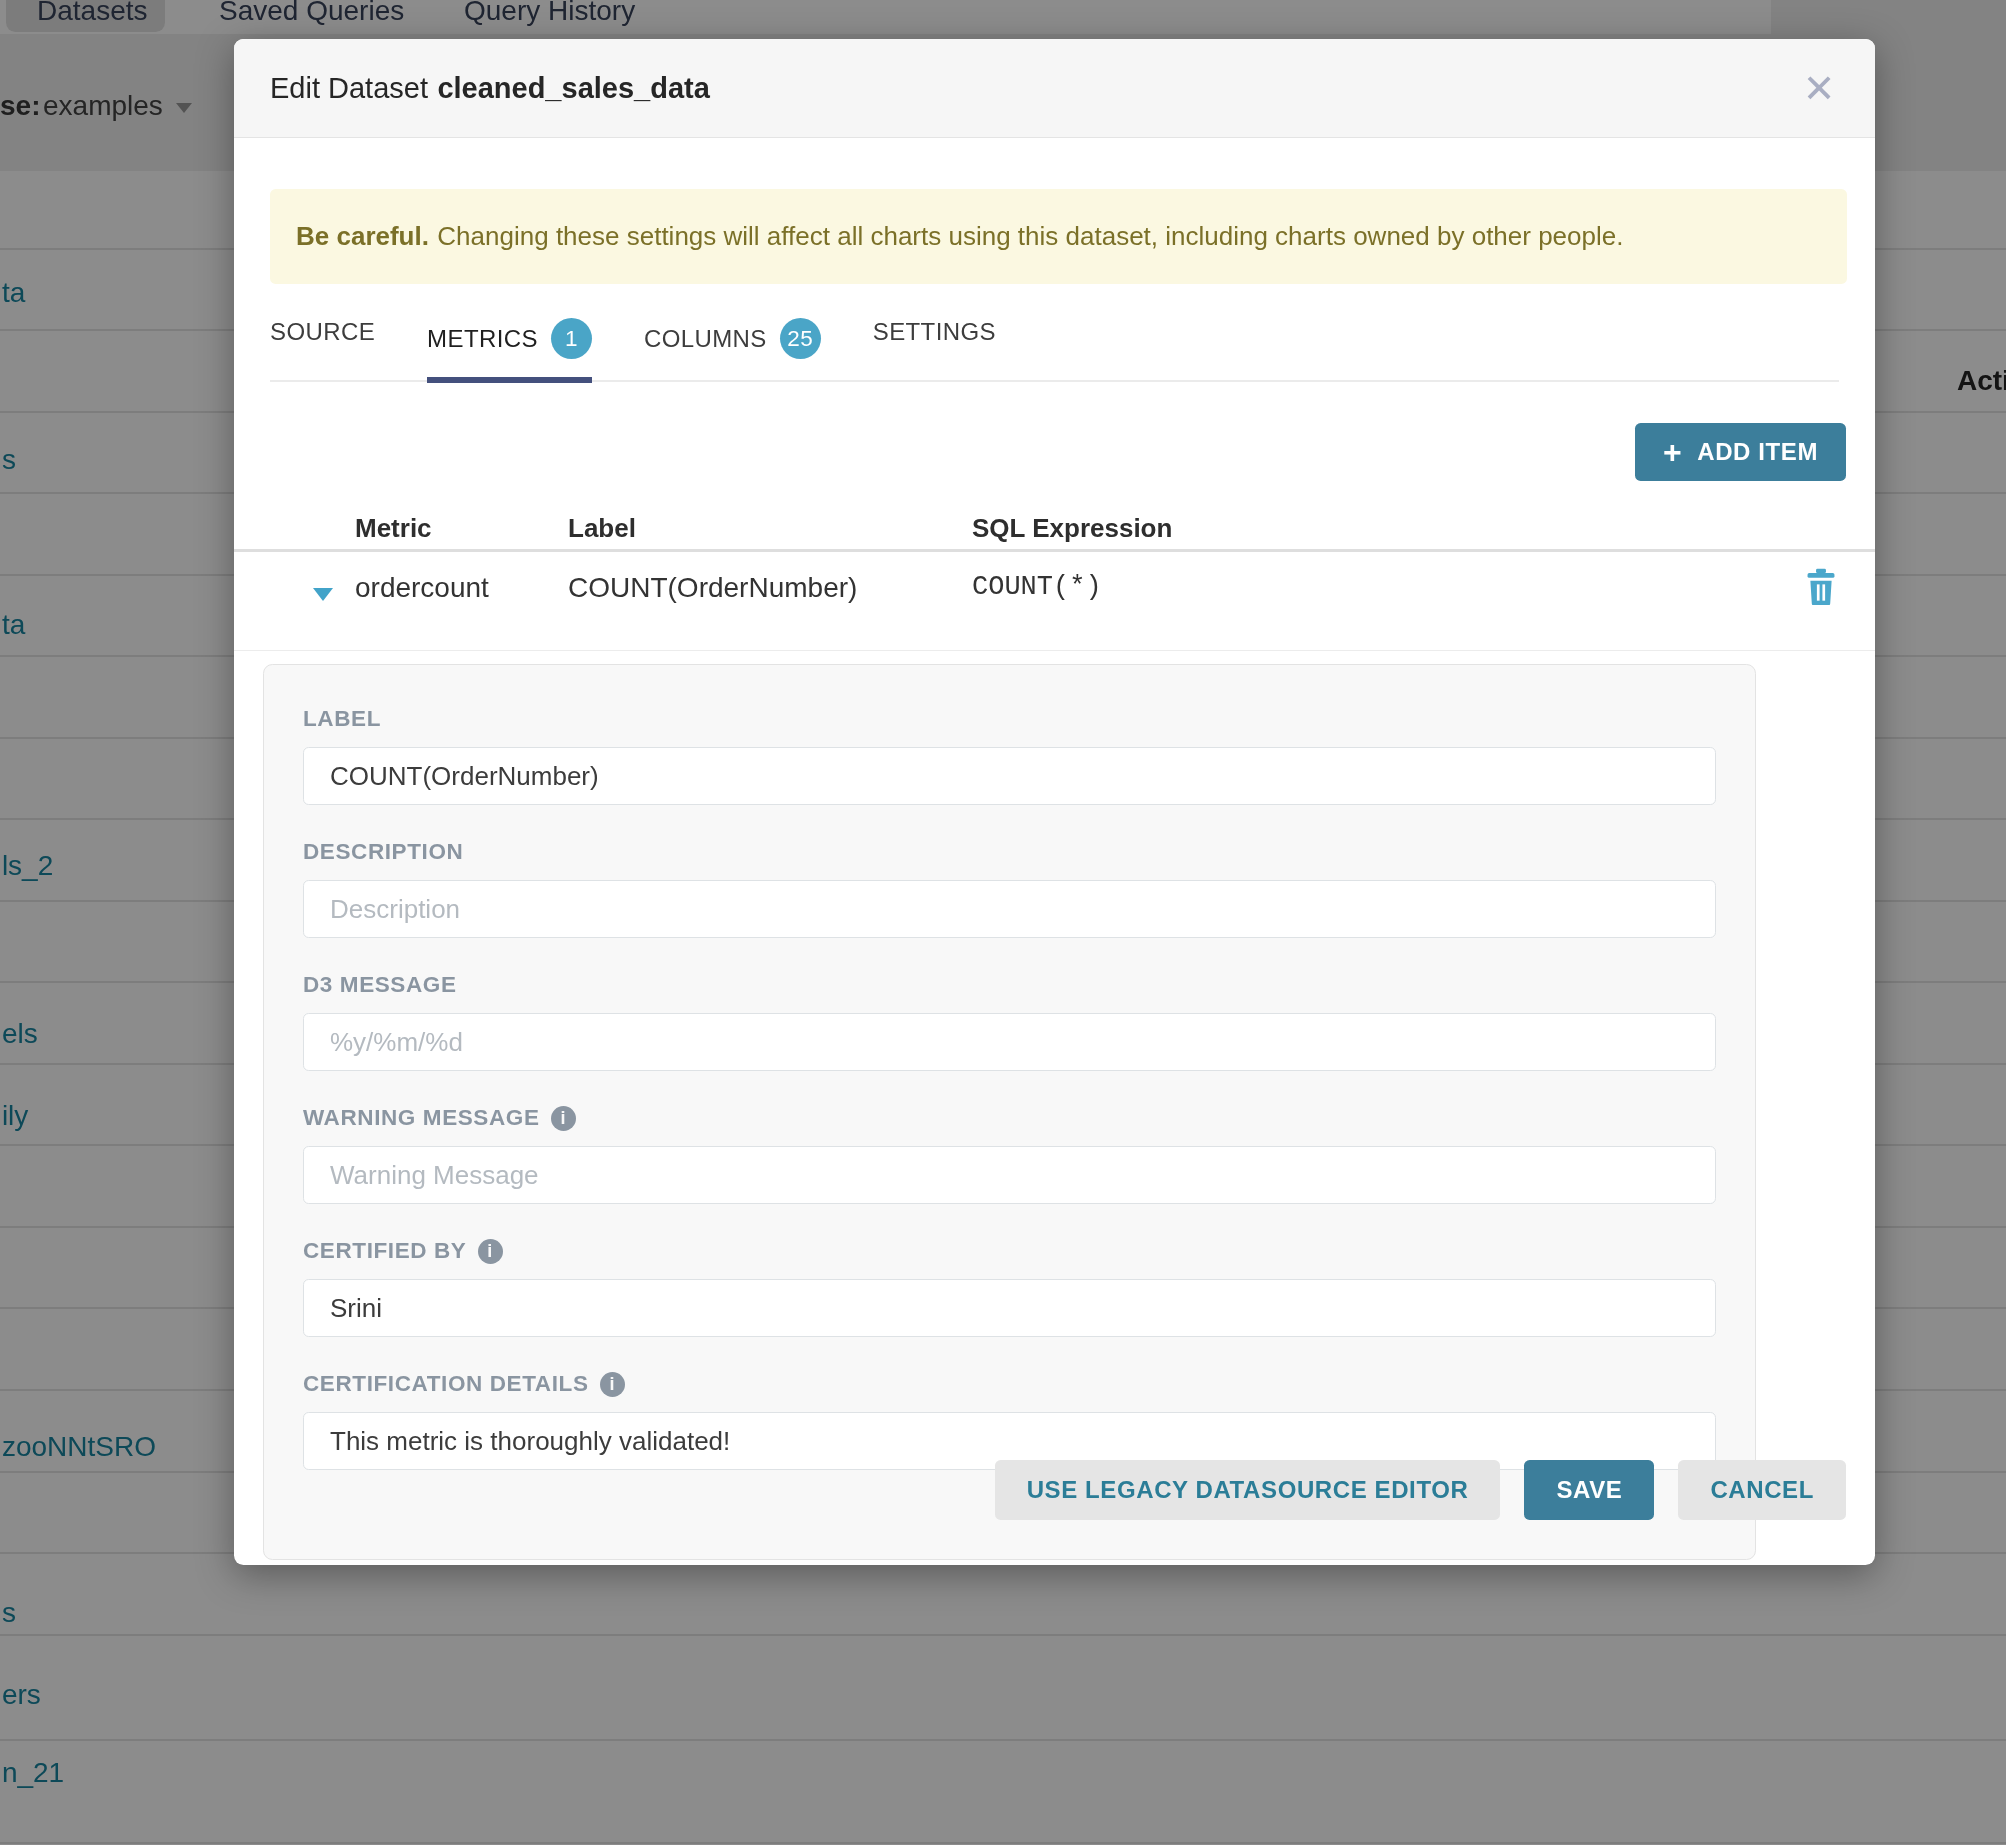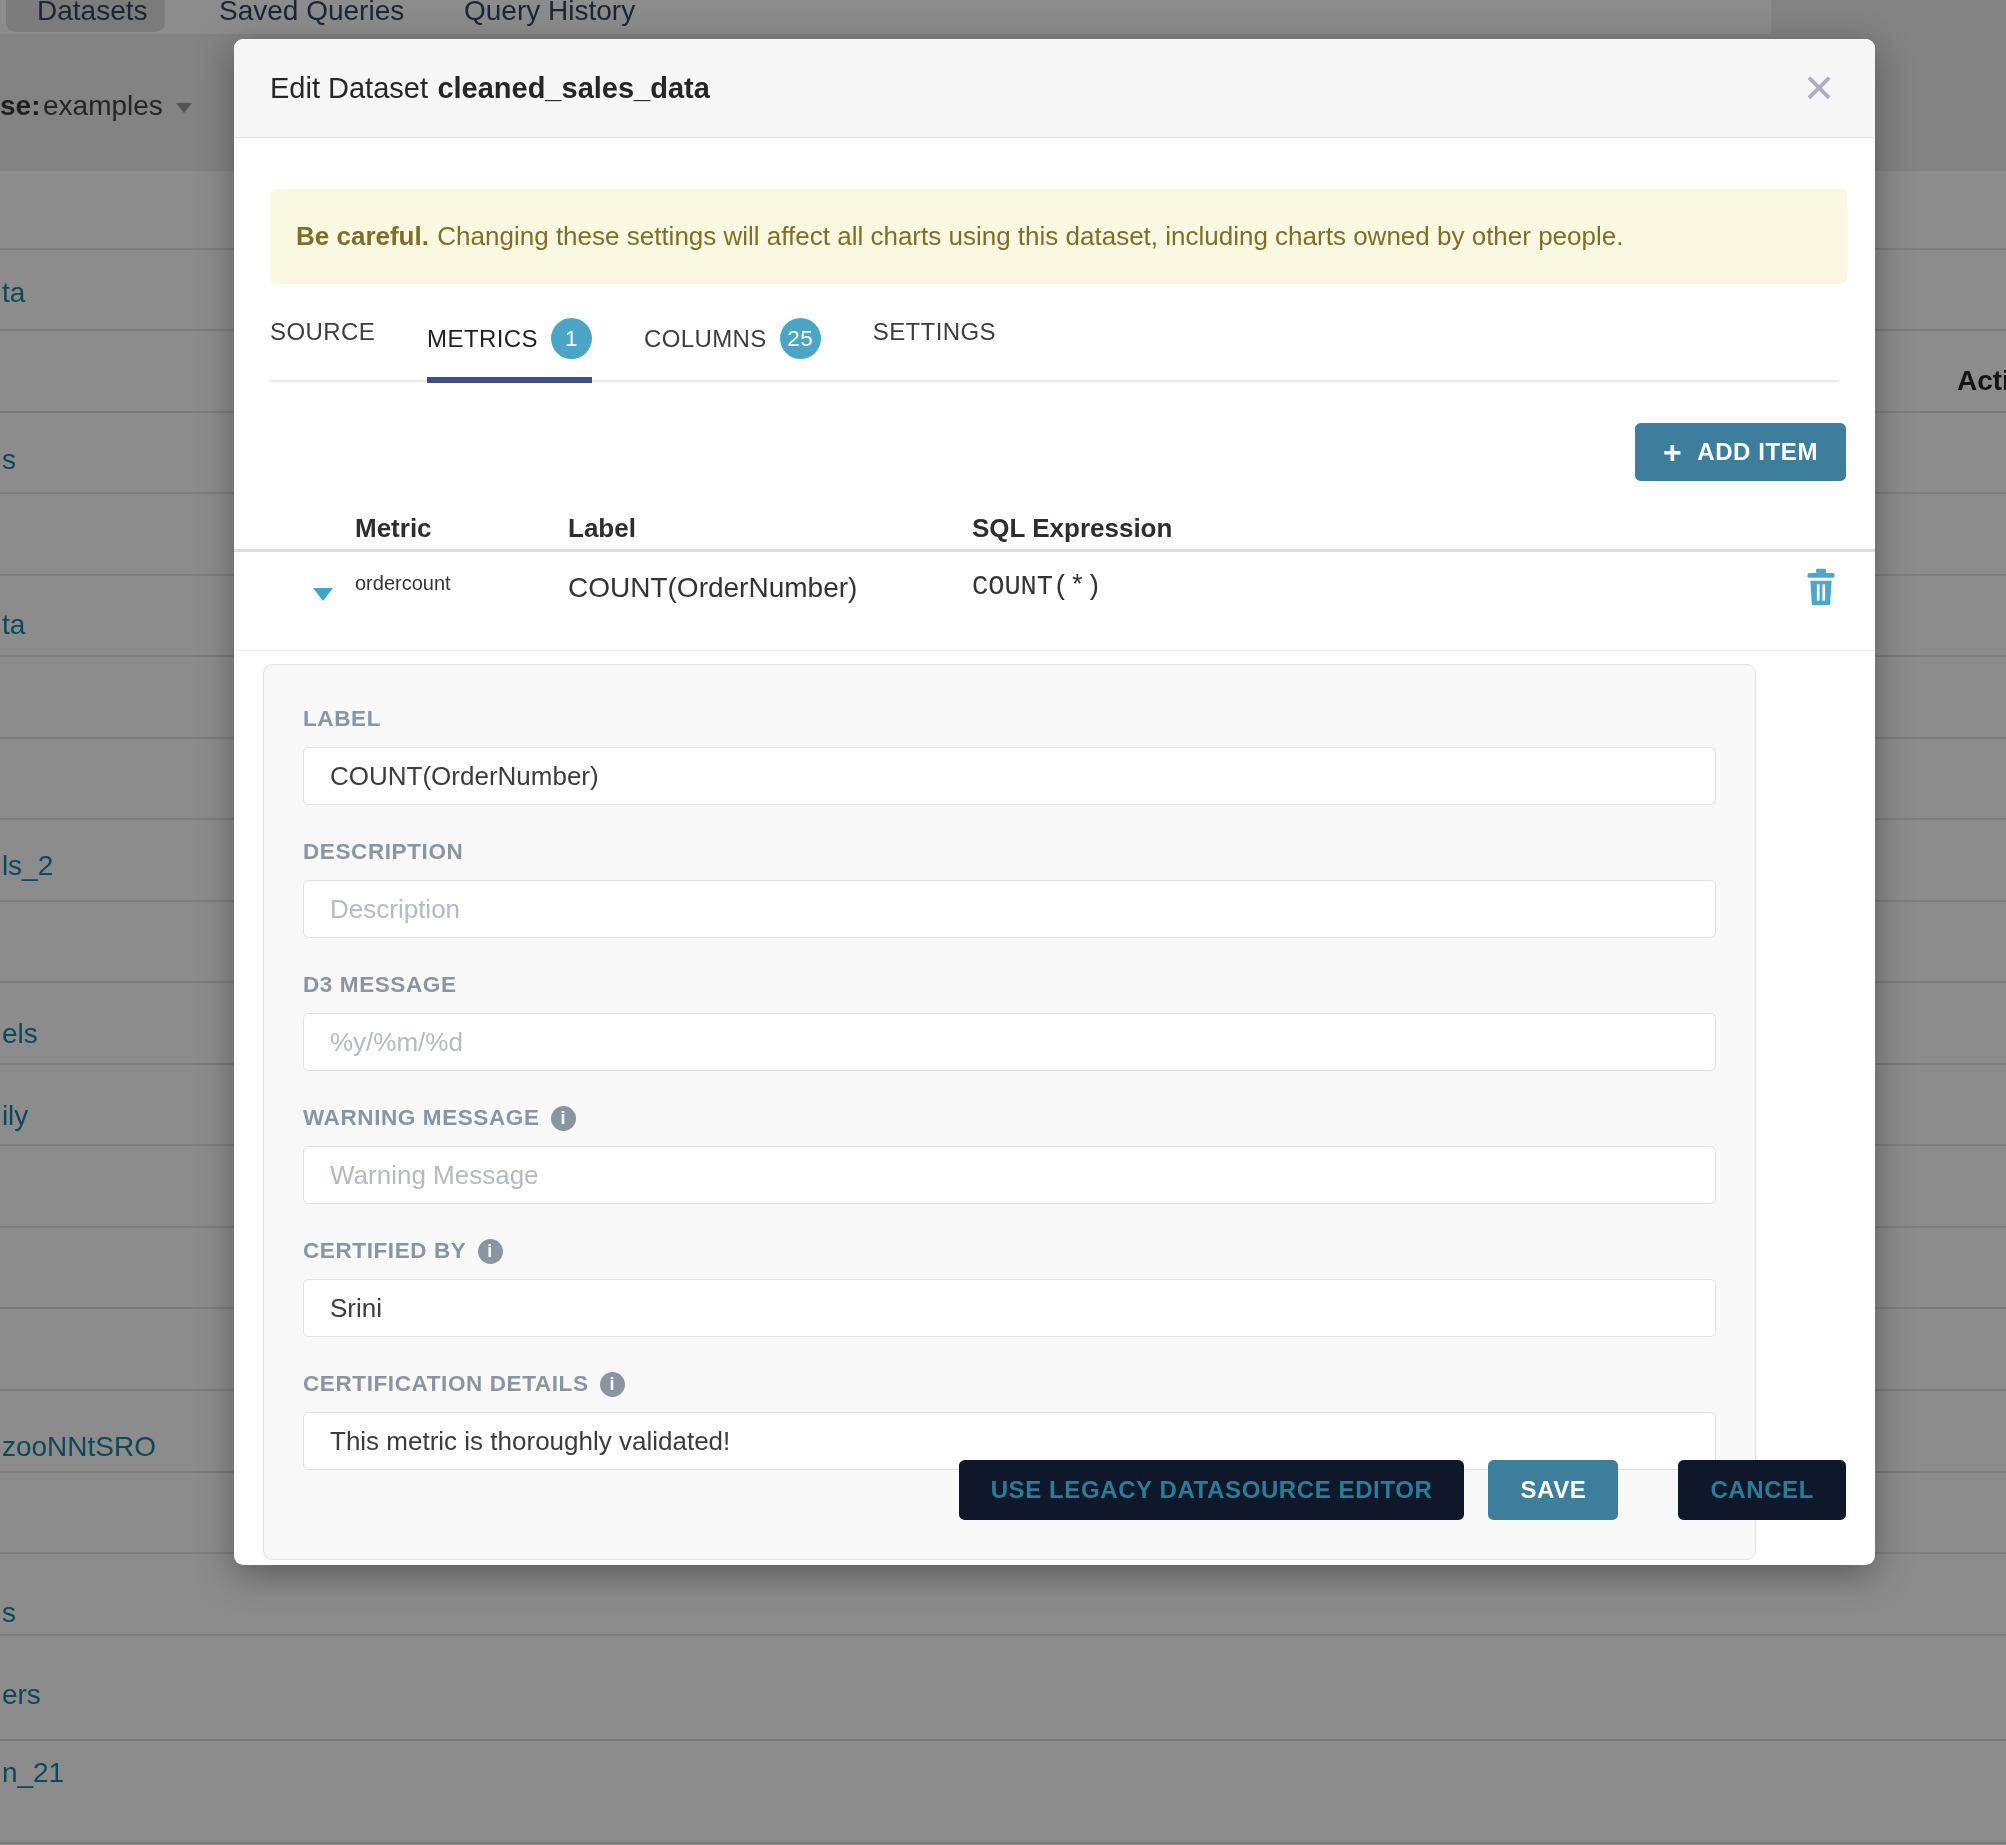--- a/index.html
+++ b/index.html
@@ -54,41 +54,41 @@
 
   .col-headers{position:absolute;top:474px;left:0;width:100%;font-size:26px;font-weight:700;color:#2E2E2E;}
   .col-h-metric{position:absolute;left:121px;}
   .col-h-label{position:absolute;left:334px;}
   .col-h-sql{position:absolute;left:738px;}
   .col-divider{position:absolute;top:510px;left:0;right:0;height:2.8px;background:#DEDEDE;}
 
   .metric-row{position:absolute;top:525px;left:0;right:0;height:82px;}
   .caret-down{position:absolute;left:79px;top:24px;width:0;height:0;cursor:pointer;
       border-left:10.3px solid transparent;border-right:10.3px solid transparent;border-top:13px solid #42A3C9;}
-  .m-name{position:absolute;left:121px;top:7.5px;font-size:20px;color:#333;}
+  .m-name{position:absolute;left:121px;top:7.5px;font-size:28px;color:#333;}
   .m-label{position:absolute;left:334px;top:7.5px;font-size:28px;color:#333;}
   .m-sql{position:absolute;left:738px;top:7.5px;font-size:27px;color:#333;font-family:"Liberation Mono",monospace;}
   .trash{position:absolute;right:37px;top:3.7px;cursor:pointer;}
   .row-divider{position:absolute;top:611px;left:0;right:0;height:0.9px;background:#ECECEC;}
 
   .panel{position:absolute;left:29px;top:625px;width:1493px;height:896px;background:#F8F8F8;
          border:0.9px solid #E3E3E3;border-radius:9.4px;padding:41px 39px 0 39px;}
   .field{margin-bottom:34px;}
   .field-label{display:flex;align-items:center;gap:11.2px;font-size:22.5px;font-weight:600;letter-spacing:0.6px;
          color:#8A95A1;margin-bottom:15px;}
   .info-icon{width:25px;height:25px;border-radius:50%;background:#8A95A1;color:#F8F8F8;font-size:18px;
          font-weight:700;display:inline-flex;align-items:center;justify-content:center;font-style:normal;}
   .field input{width:100%;height:58px;border:0.9px solid #DEE2E5;border-radius:5.6px;background:#fff;
          font-family:inherit;font-size:26px;color:#3C3C3C;padding:0 26px;outline:none;}
   .field input::placeholder{color:#B4BAC0;}
 
   .footer{position:absolute;right:29px;bottom:45px;display:flex;gap:24px;}
   .btn{height:60px;border:none;border-radius:5.6px;font-family:inherit;font-size:24px;font-weight:700;
        letter-spacing:0.6px;padding:0 32px;cursor:pointer;display:flex;align-items:center;}
-  .btn.light{background:#0f172a;color:#2B7D97;margin-left:36px;}
+  .btn.light{background:#e5e5e5;color:#2B7D97;}
   .btn.solid{background:#3C7E9B;color:#FFFFFF;}
 </style>
 </head>
 <body>
 
 <div class="stage">
 
   <div class="bg-topbar">
     <div class="bg-pill"></div>
     <div class="bg-nav n0">Datasets</div>

